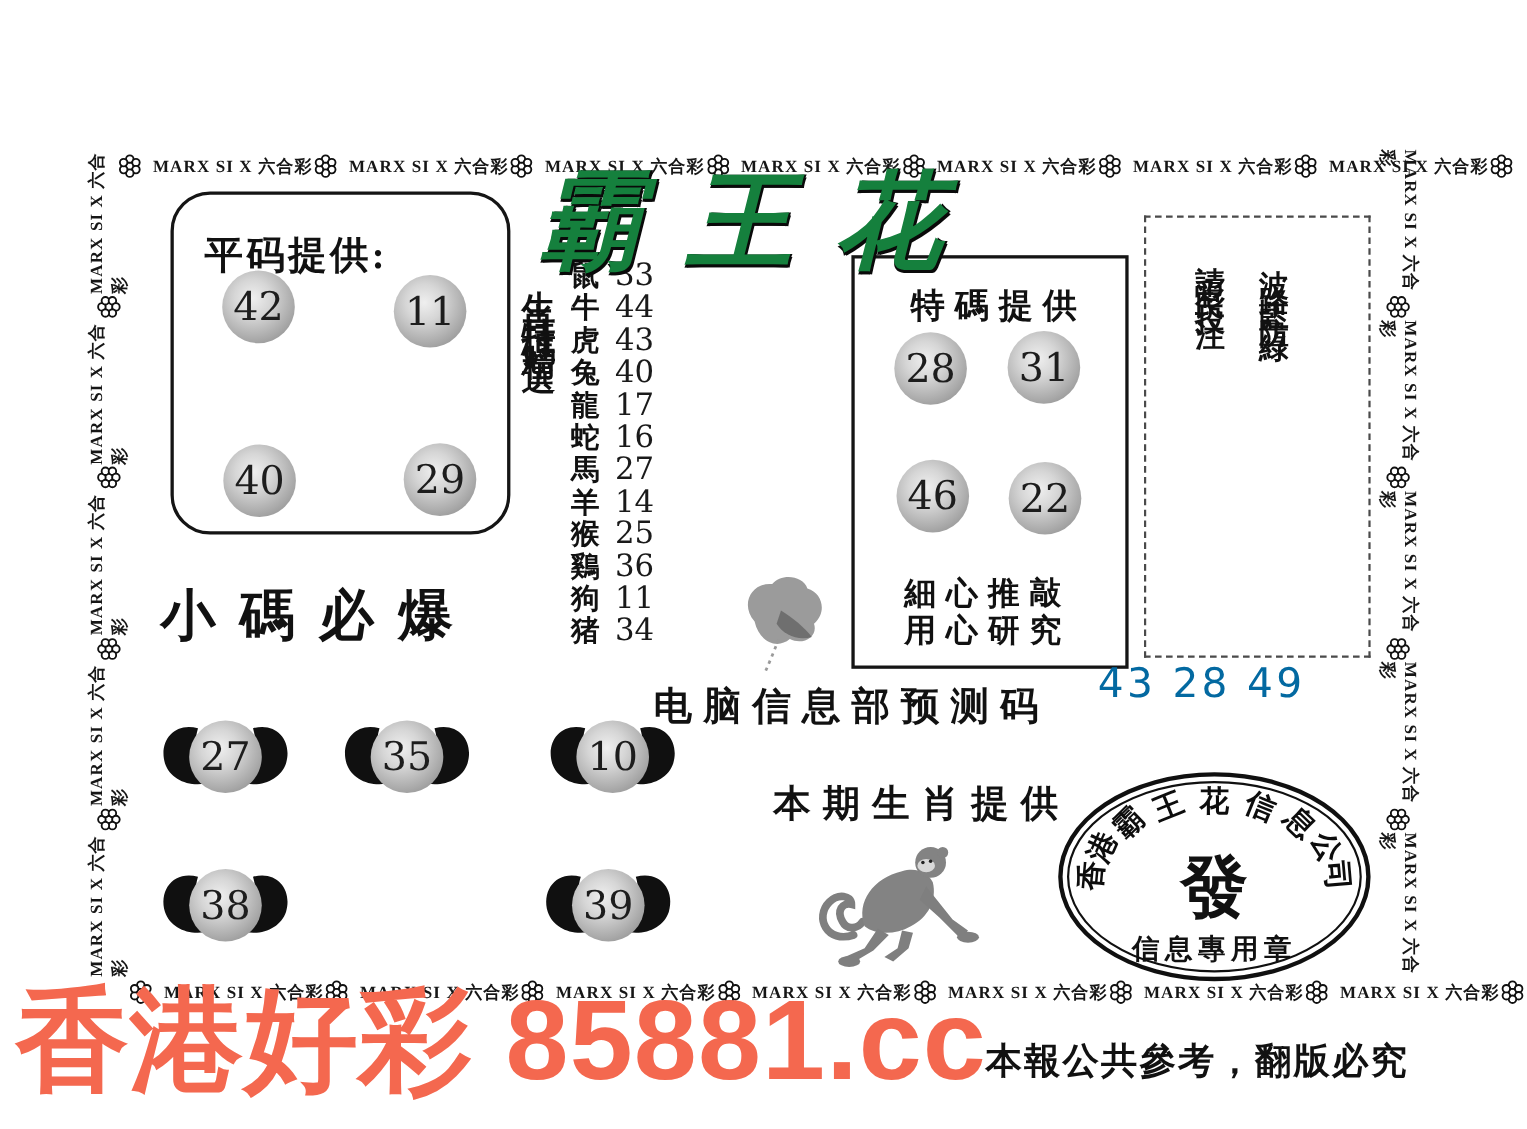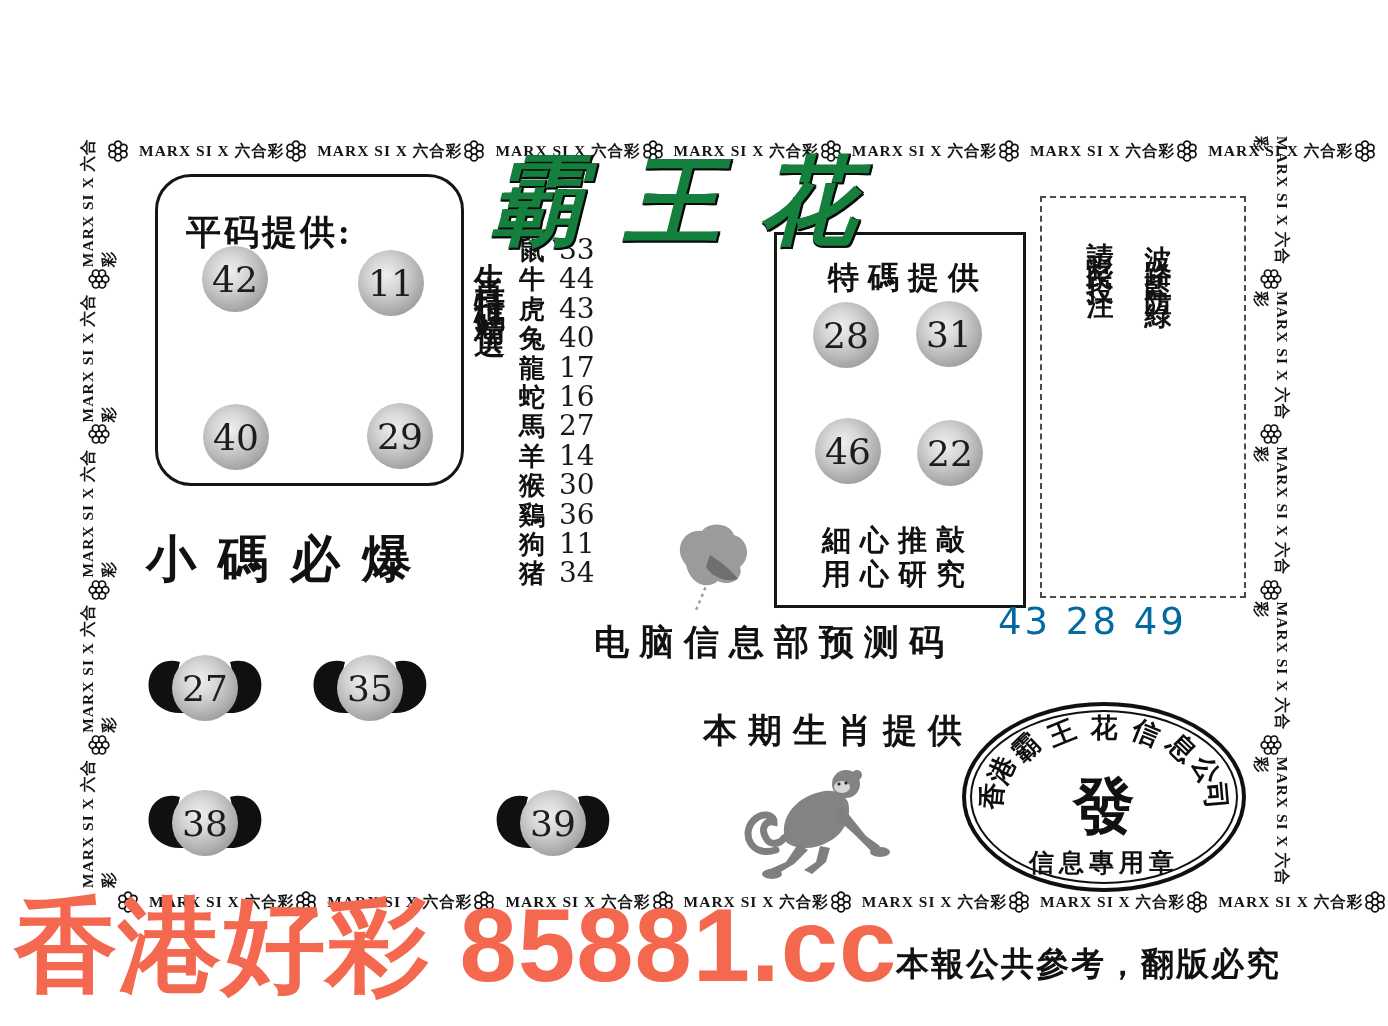--- a/index.html
+++ b/index.html
@@ -289,21 +289,21 @@
     <div class="zrow">
         <span class="za">馬</span>
         <span class="zn">27</span>
       </div>
     <div class="zrow">
         <span class="za">羊</span>
         <span class="zn">14</span>
       </div>
     <div class="zrow">
         <span class="za">猴</span>
-        <span class="zn">30</span>
+        <span class="zn">25</span>
       </div>
     <div class="zrow">
         <span class="za">鷄</span>
         <span class="zn">36</span>
       </div>
     <div class="zrow">
         <span class="za">狗</span>
         <span class="zn">11</span>
       </div>
     <div class="zrow">
@@ -355,20 +355,28 @@
     <div class="ball">
         <span>27</span>
       </div>
   </div>
   <div class="abs ingot" style="left:305px;top:648px;">
     <svg width="130" height="88">
         <use href="#wing"></use>
       </svg>
     <div class="ball">
         <span>35</span>
+      </div>
+  </div>
+  <div class="abs ingot" style="left:492px;top:648px;">
+    <svg width="130" height="88">
+        <use href="#wing"></use>
+      </svg>
+    <div class="ball">
+        <span>10</span>
       </div>
   </div>
 
   <div class="abs ingot" style="left:140px;top:783px;">
     <svg width="130" height="88">
         <use href="#wing"></use>
       </svg>
     <div class="ball">
         <span>38</span>
       </div>

